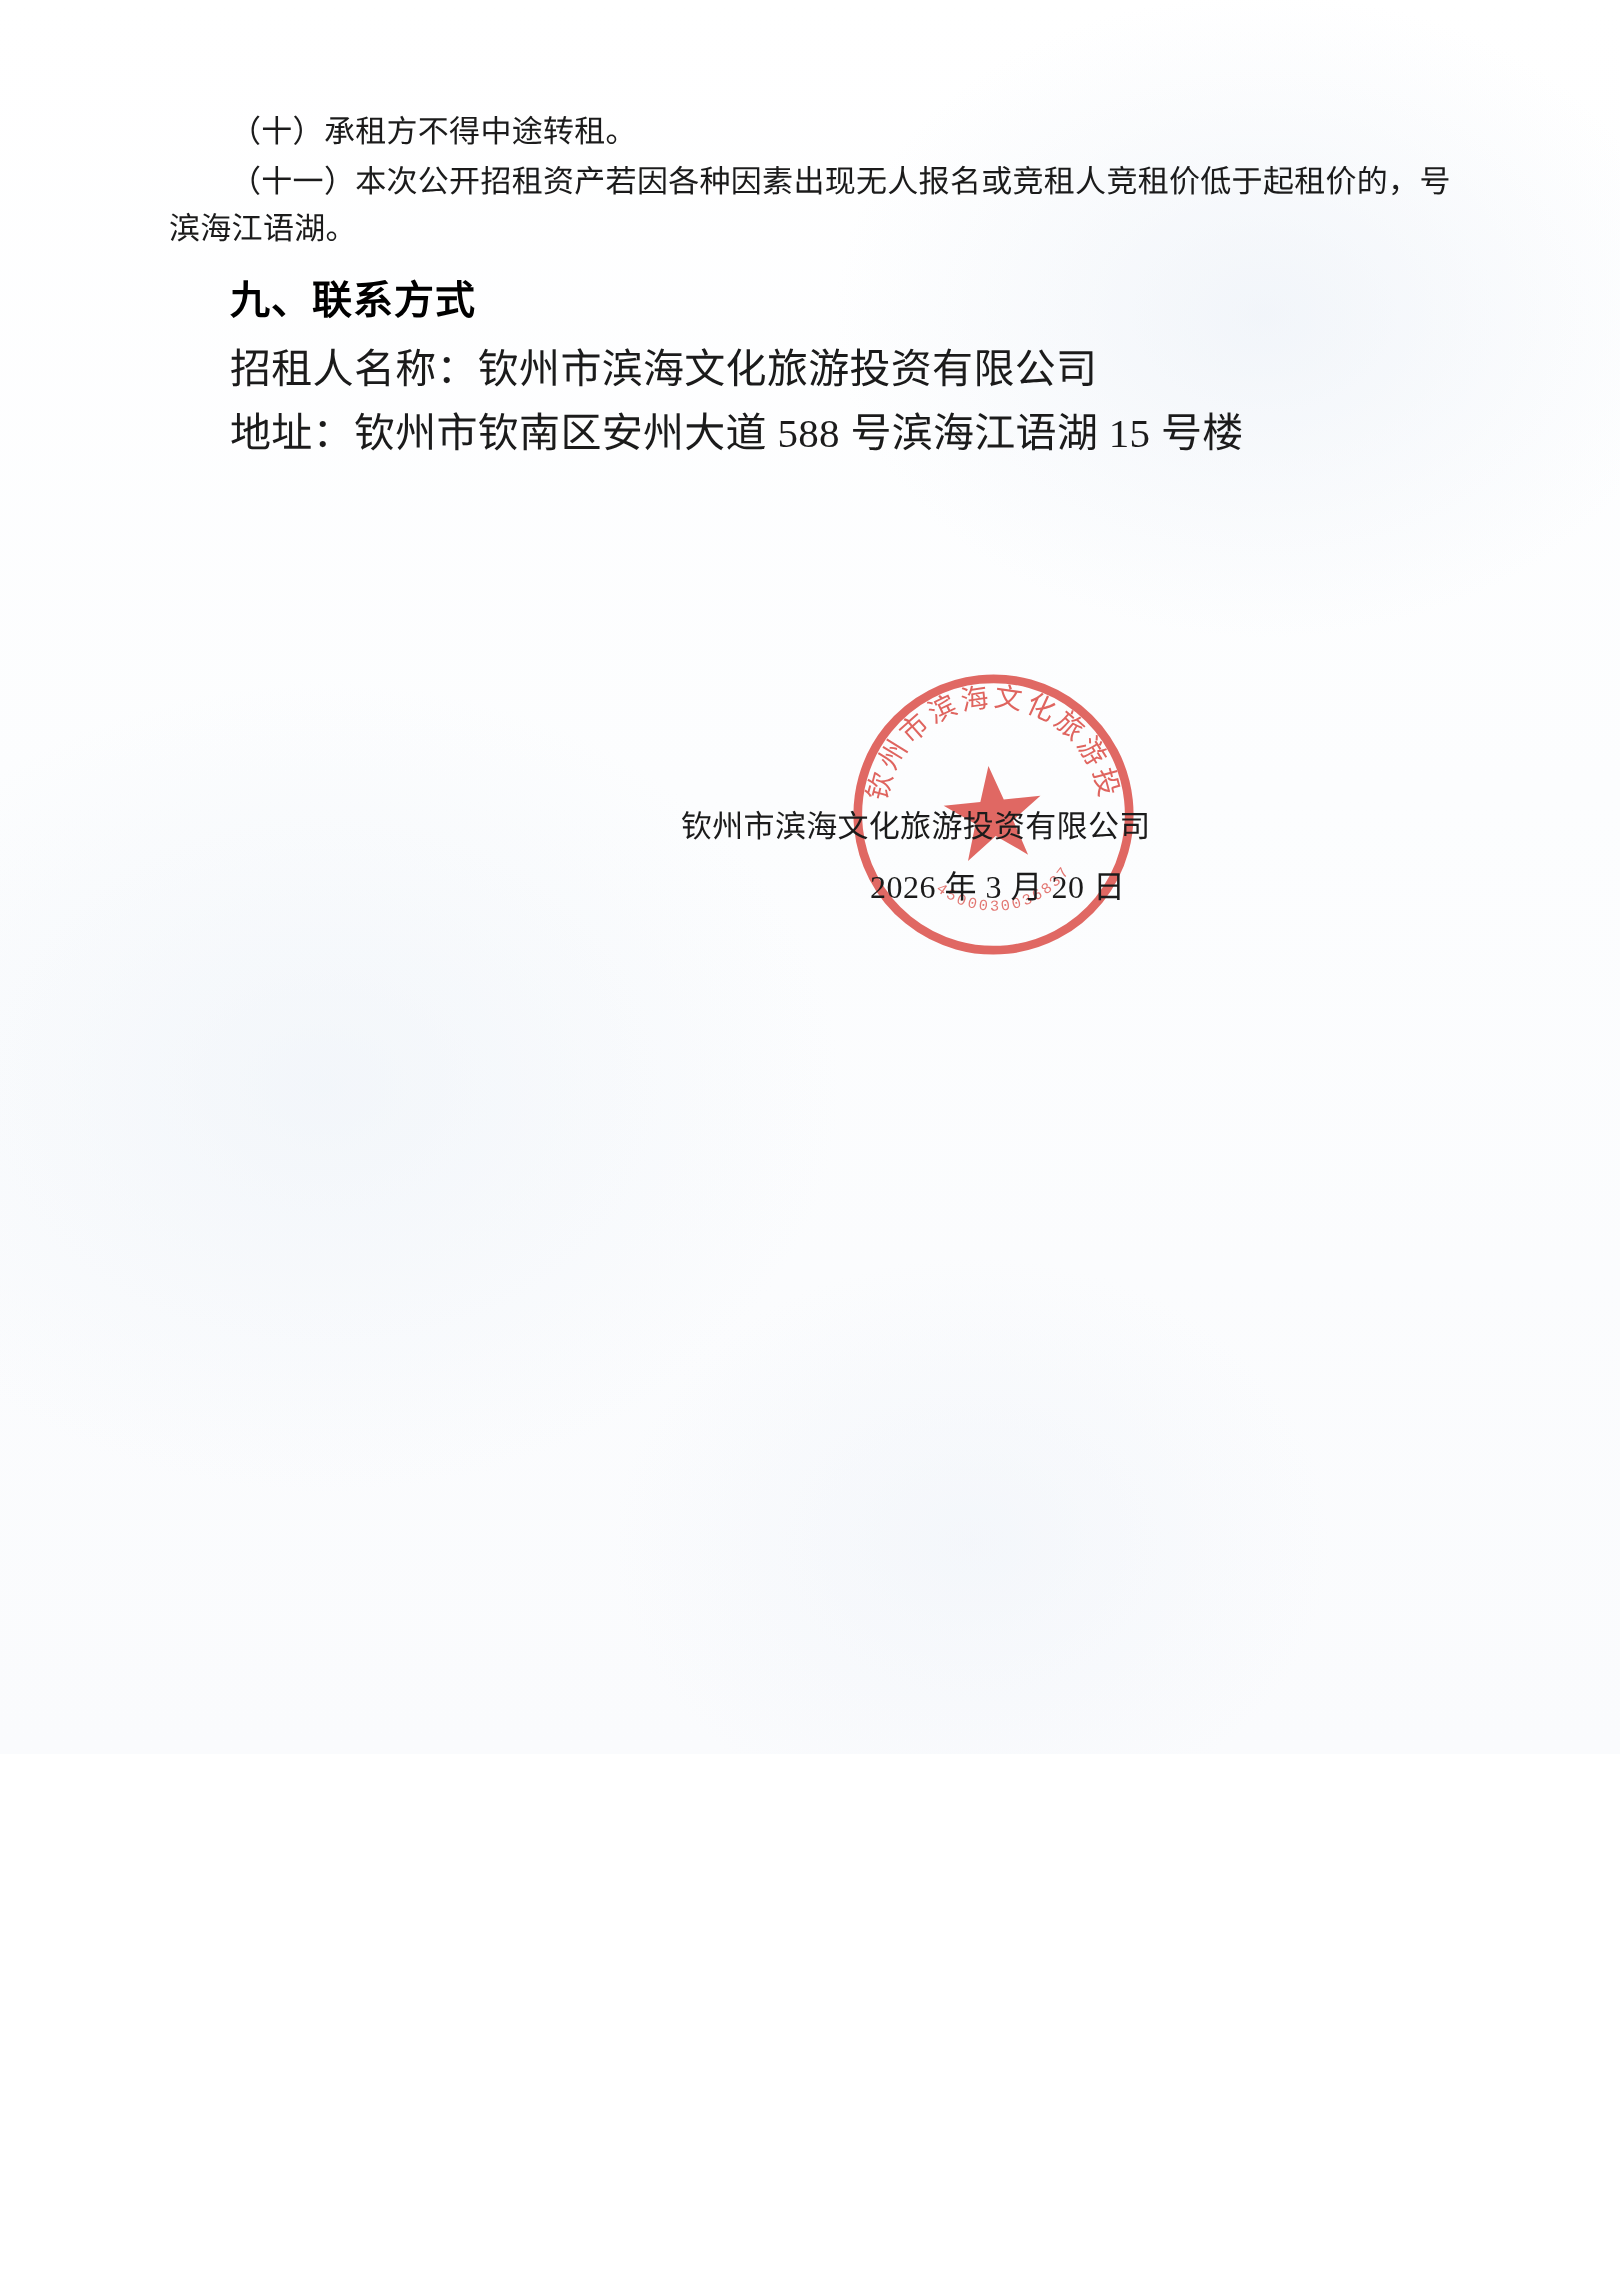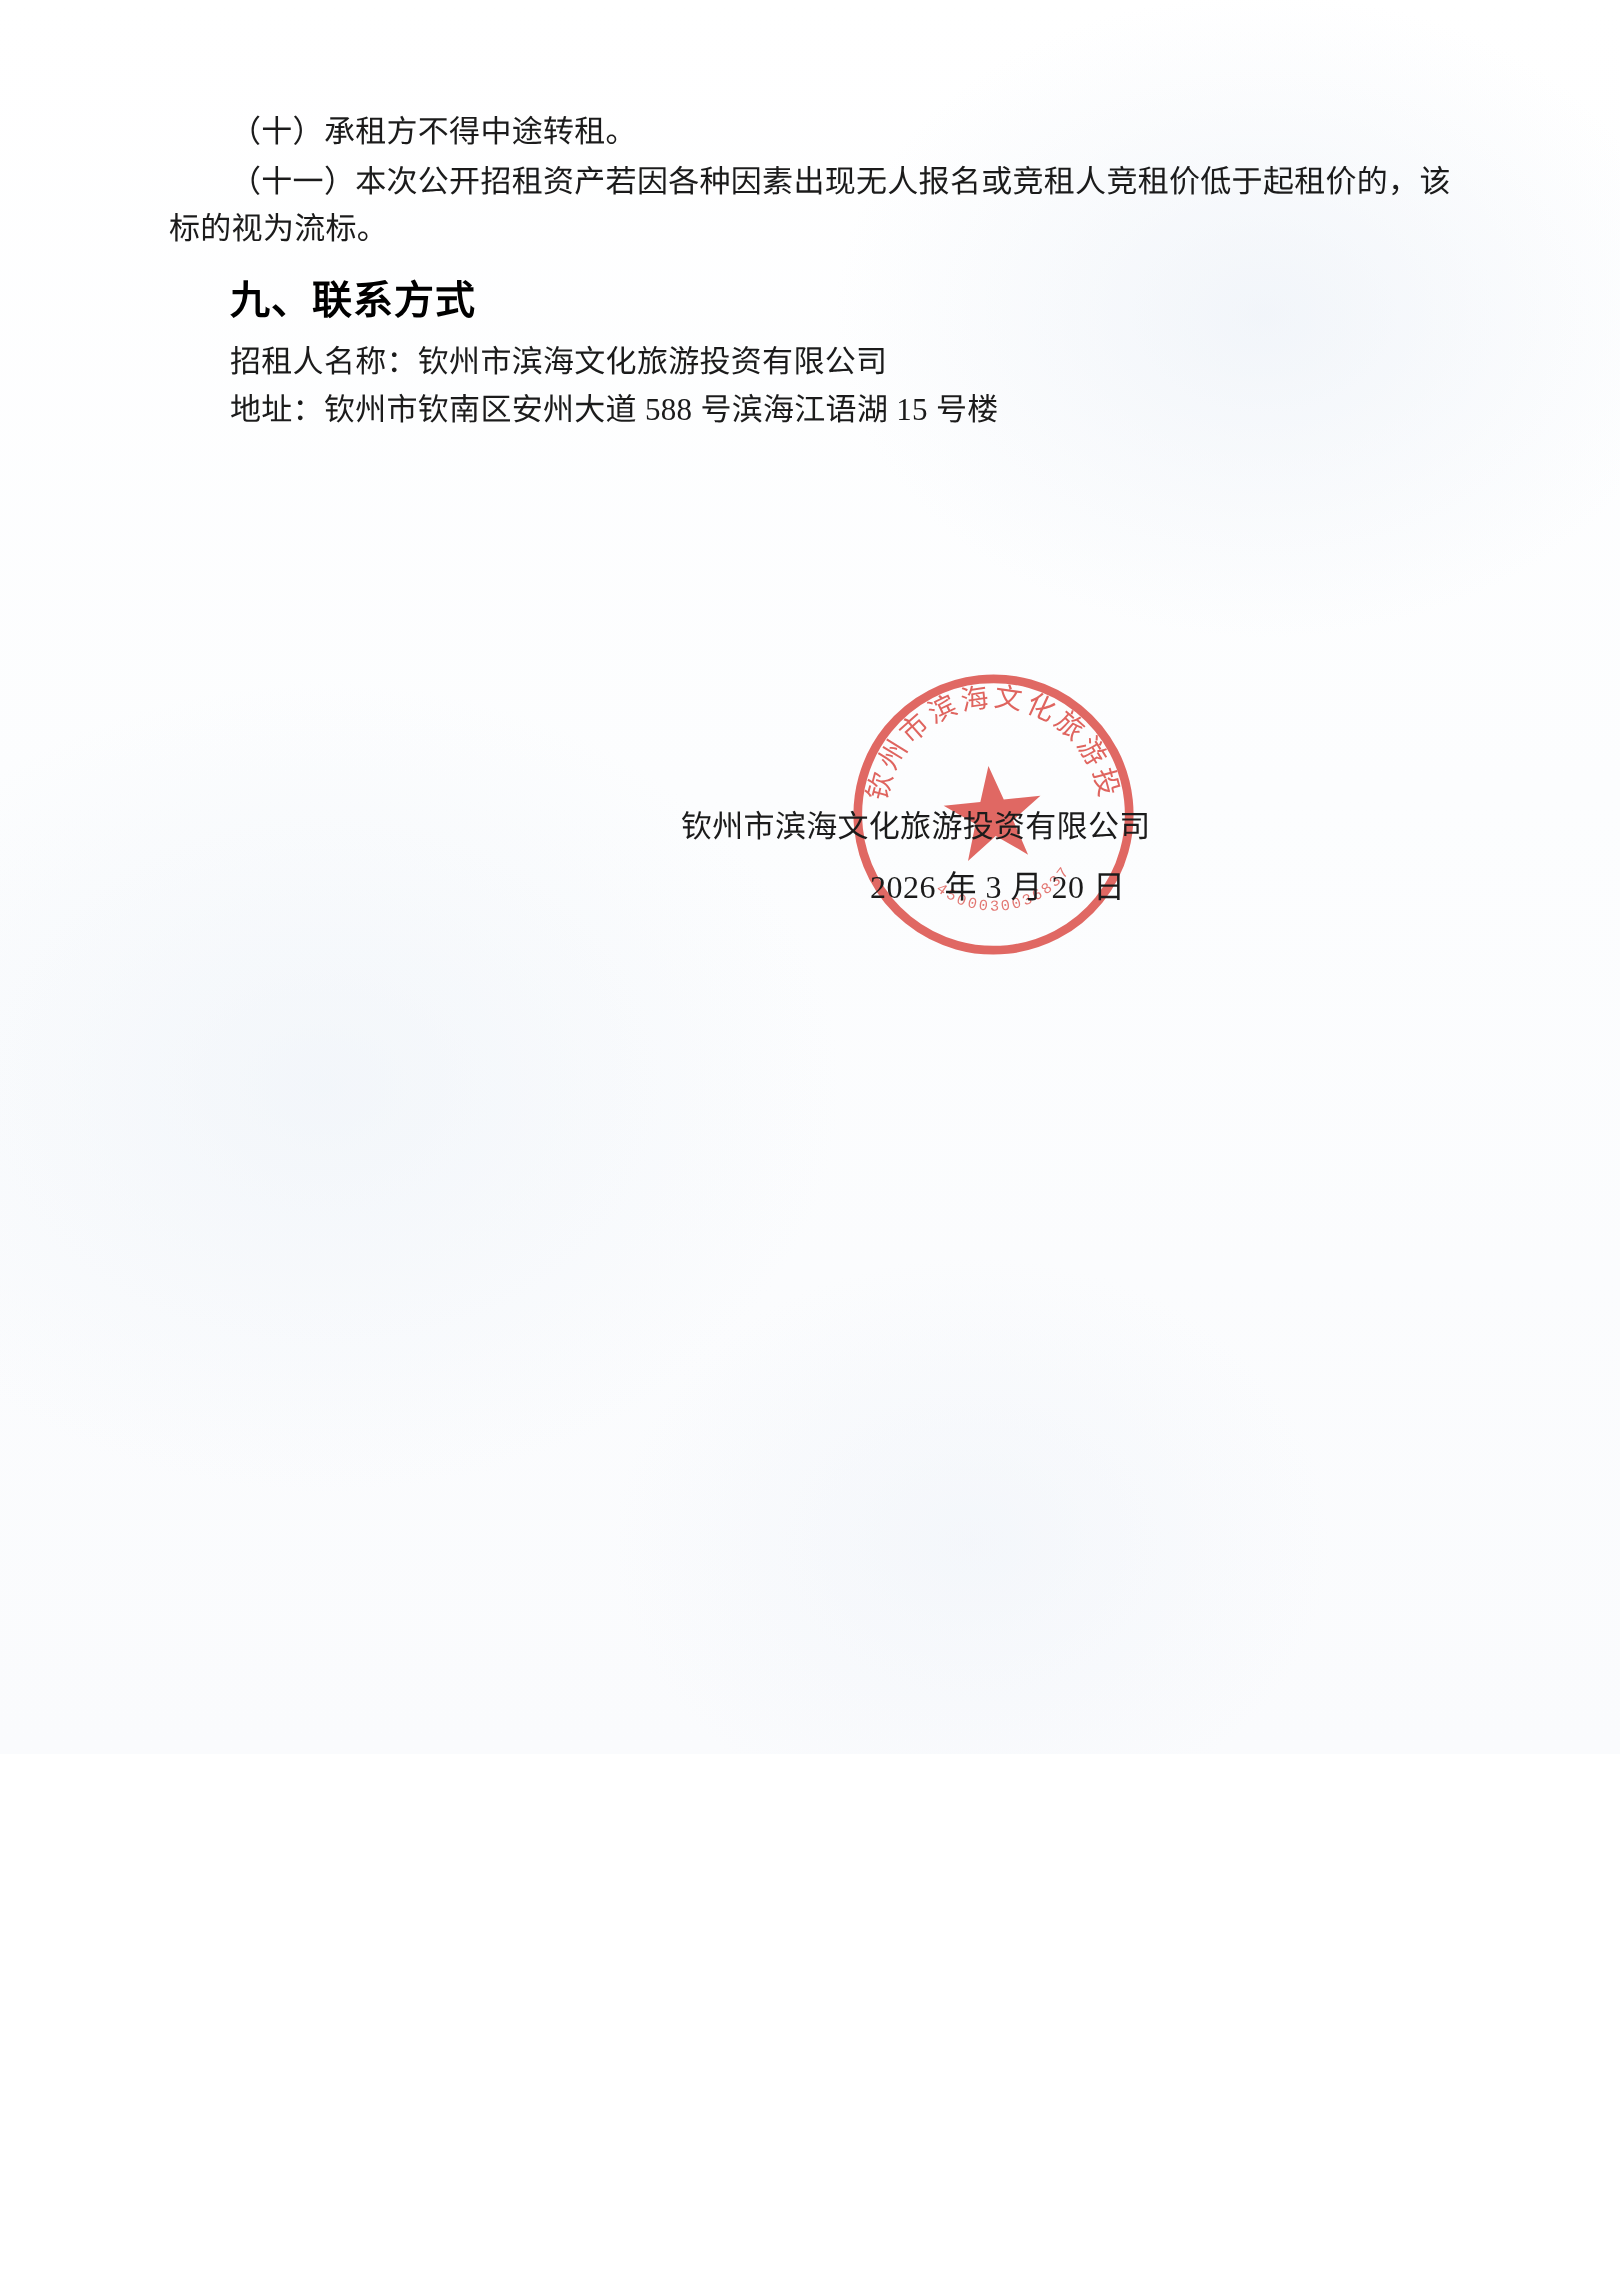--- a/index.html
+++ b/index.html
@@ -46,21 +46,21 @@
     line-height: 1.5;
     color: #000000;
     font-weight: bold;
     text-indent: 61px;
     margin: 17.4px 0 8.2px 0;
     font-family: "Liberation Sans", "DejaVu Sans", sans-serif;
     letter-spacing: 1px;
   }
 
   .contact-line {
-    font-size: 31px;
+    font-size: 41px;
     line-height: 1.55;
     color: #1b1b1b;
     text-indent: 61px;
     margin: 0;
     letter-spacing: 0.3px;
   }
 
   .sign-block {
     position: absolute;
     left: 681px;
@@ -106,21 +106,21 @@
   }
 </style>
 </head>
 <body>
 
 <div class="page">
 
   <div class="content">
 
     <p class="para">（十）承租方不得中途转租。</p>
-    <p class="para">（十一）本次公开招租资产若因各种因素出现无人报名或竞租人竞租价低于起租价的，该标的视为流标。</p>
+    <p class="para">（十一）本次公开招租资产若因各种因素出现无人报名或竞租人竞租价低于起租价的，号滨海江语湖。</p>
 
     <h2 class="section-title">九、联系方式</h2>
 
     <p class="contact-line">招租人名称：钦州市滨海文化旅游投资有限公司</p>
     <p class="contact-line">地址：钦州市钦南区安州大道 588 号滨海江语湖 15 号楼</p>
 
   </div>
 
   <div class="seal">
     <svg viewBox="0 0 580 580" width="297" height="297" xmlns="http://www.w3.org/2000/svg">

